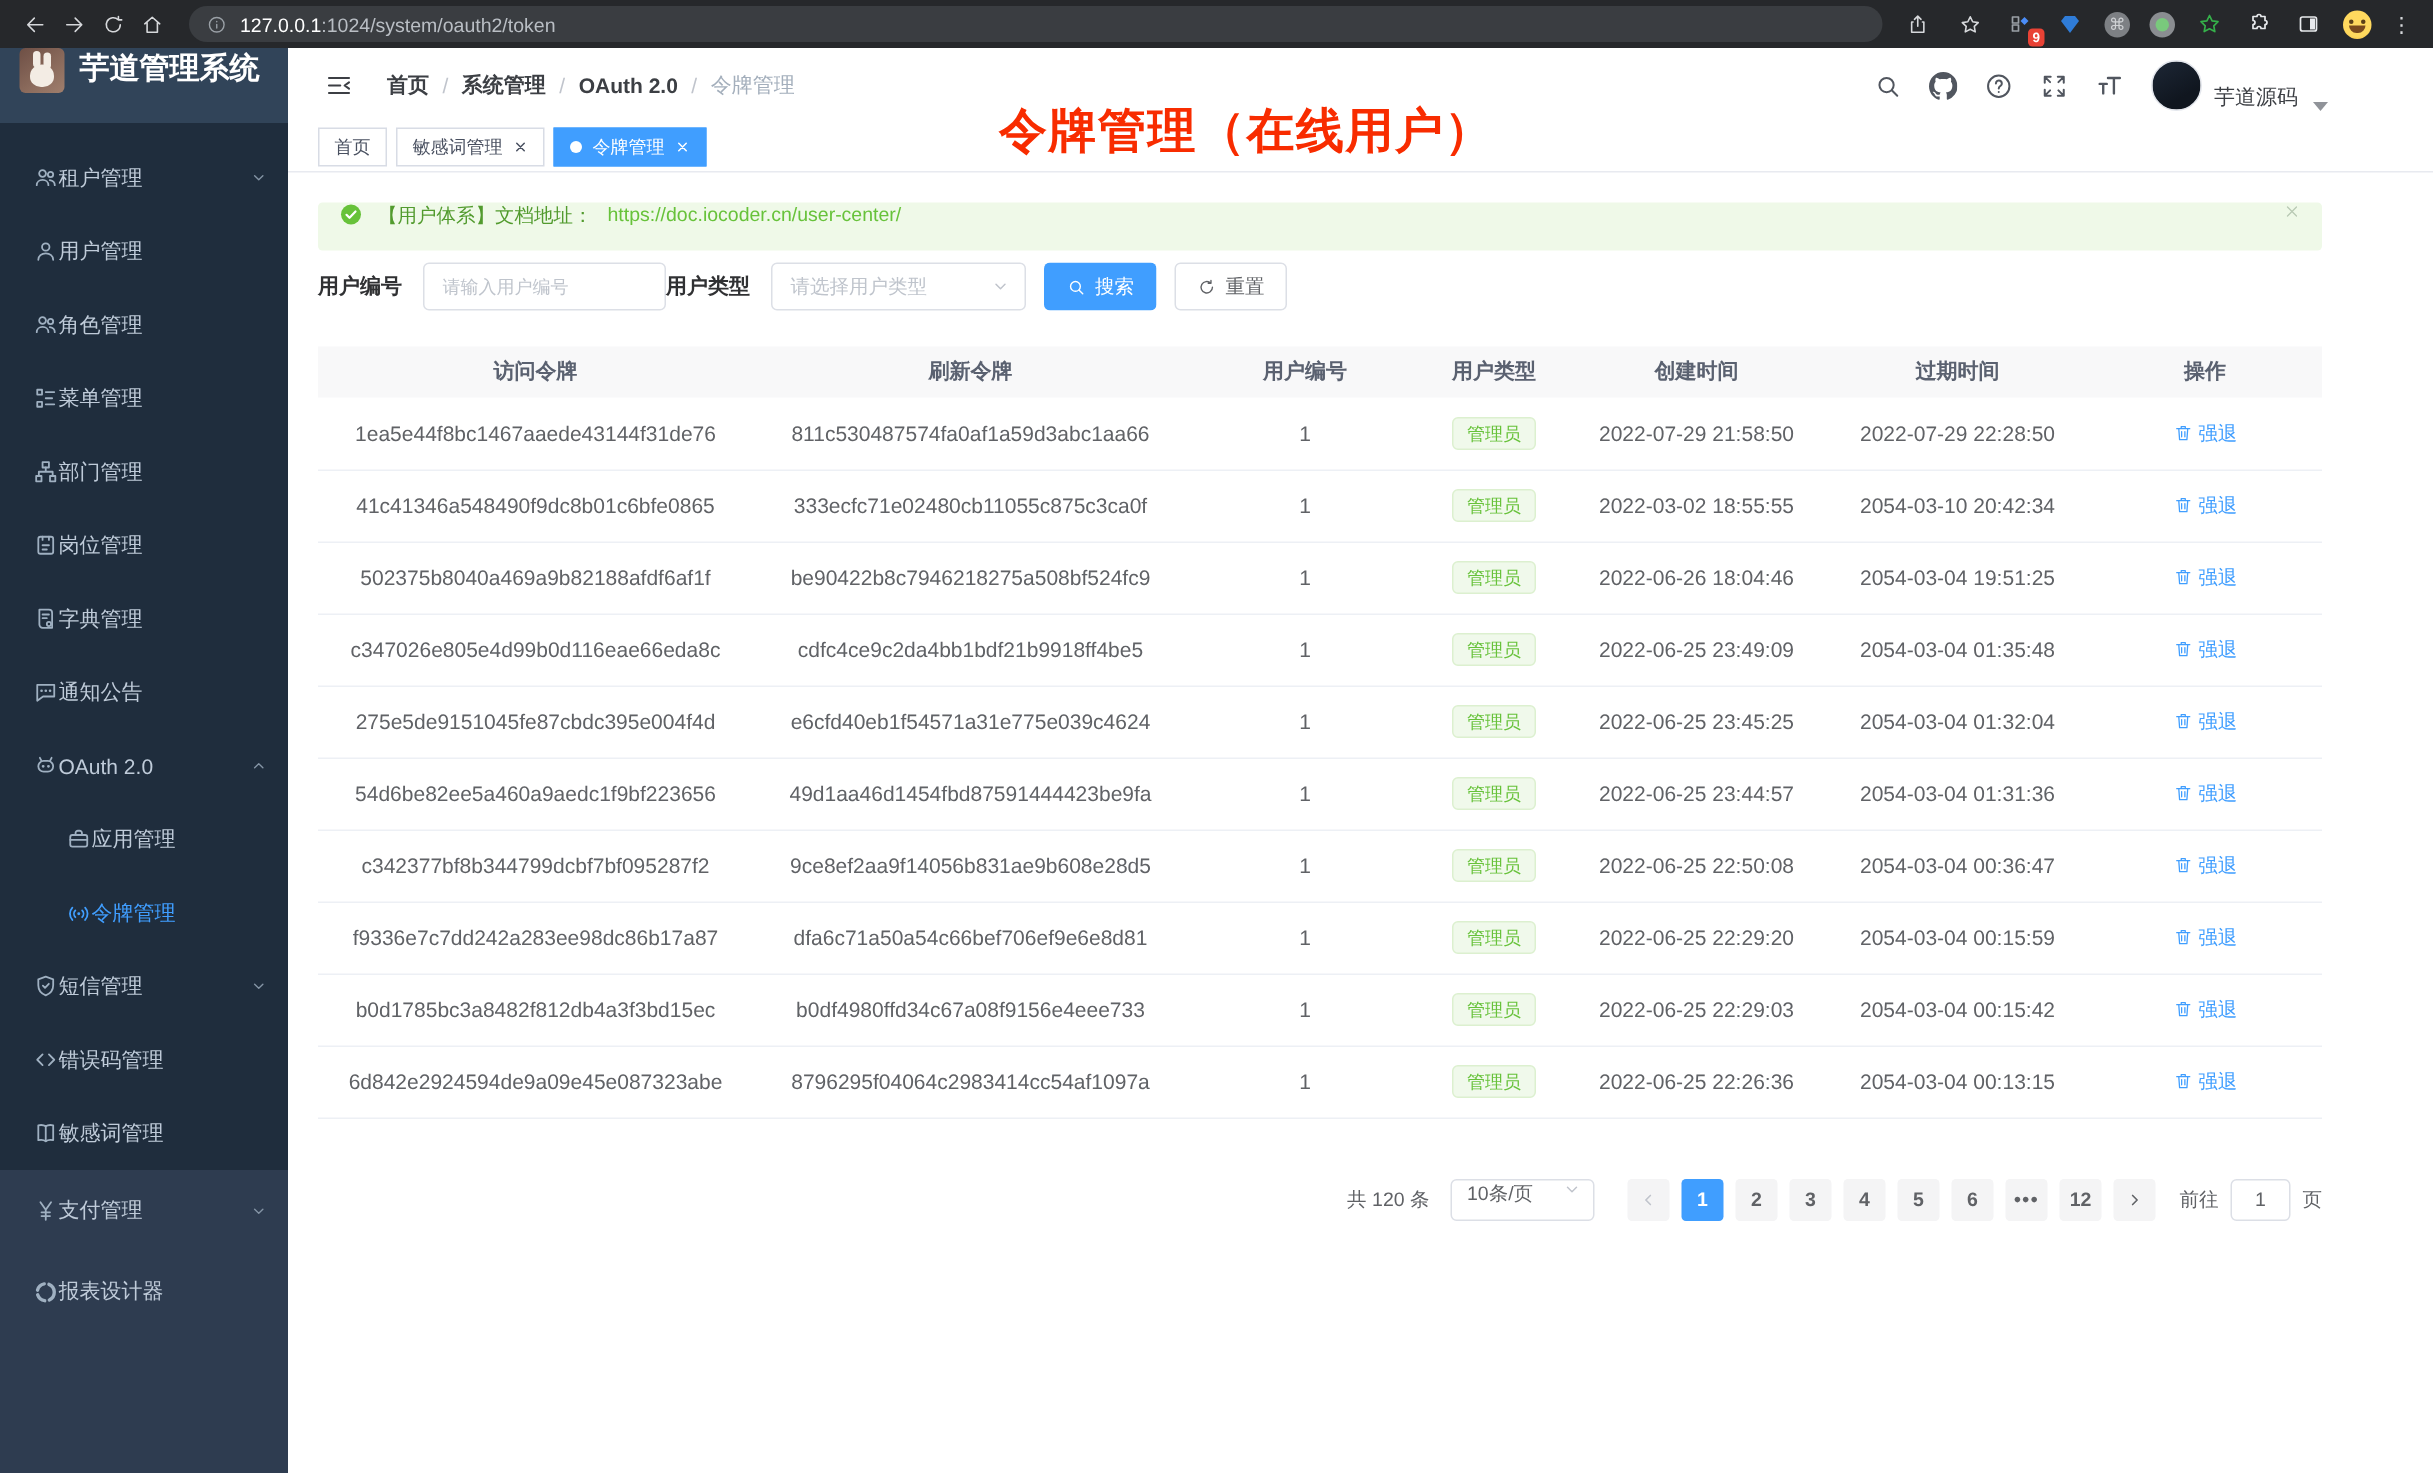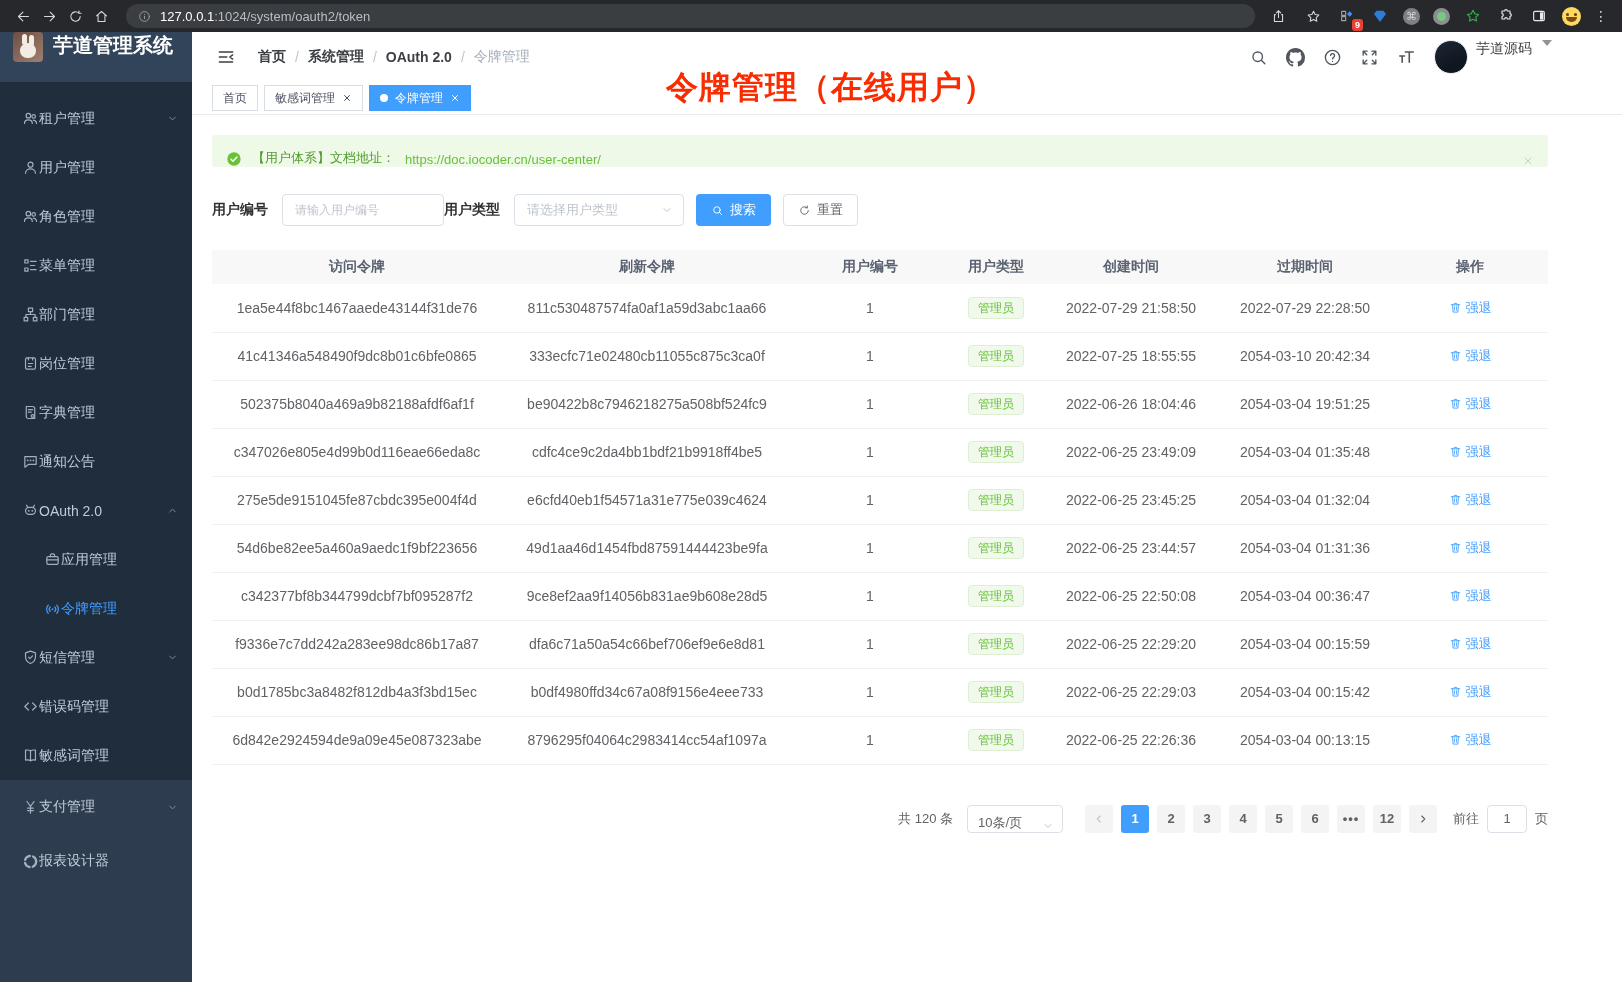--- a/index.html
+++ b/index.html
@@ -65,21 +65,21 @@
   
   .tabbar{height:33px;flex:0 0 33px;display:flex;align-items:center;padding:0 20px;gap:6px;background:#fff;border-bottom:1px solid #e8eaf0;}
   .tab{height:26px;display:flex;align-items:center;padding:0 10px;border:1px solid #d8dce5;font-size:12px;color:#495060;gap:7px;background:#fff;cursor:pointer;}
   .tab .tdot{width:8px;height:8px;border-radius:50%;background:#fff;}
   .tab .tx{width:10px;height:10px;stroke-width:2.4;}
   .tab.on{background:#409eff;border-color:#409eff;color:#fff;}
 
   
   .content{flex:1;padding:20px;overflow:hidden;}
   .page{width:1336px;}
-  .alert{height:32px;background:#eff9e8;border-radius:3px;display:flex;align-items:flex-end;padding:0 14px;gap:10px;font-size:13px;margin-bottom:27px;}
+  .alert{height:32px;background:#eff9e8;border-radius:3px;display:flex;align-items:flex-start;padding:0 14px;gap:10px;font-size:13px;margin-bottom:8px;}
   .alert .chk{width:16px;height:16px;flex:0 0 16px;}
   .alert-label{color:#529b2e;}
   .alert-link{color:#67c23a;cursor:pointer;}
   .alert-x{margin-left:auto;color:#b8c9b3;width:12px;height:12px;stroke-width:2;cursor:pointer;}
 
   .filters{display:flex;align-items:center;margin-bottom:24px;}
   .f-label{font-weight:700;font-size:14px;color:#303133;margin-right:14px;white-space:nowrap;}
   .f-input{width:162px;height:32px;border:1px solid #dcdfe6;border-radius:4px;padding:0 12px;font-size:12px;color:#606266;outline:none;margin-right:0;}
   .f-input::placeholder{color:#bfc4cc;}
   .f-select{width:170px;height:32px;border:1px solid #dcdfe6;border-radius:4px;padding:0 10px 0 12px;font-size:13px;color:#bfc4cc;display:flex;align-items:center;justify-content:space-between;margin-right:12px;cursor:pointer;}
@@ -98,21 +98,21 @@
   .tbl th:nth-child(5),.tbl td:nth-child(5){width:174px;}
   .tbl th:nth-child(6),.tbl td:nth-child(6){width:174px;}
   .tbl th:nth-child(7),.tbl td:nth-child(7){width:156px;}
   .tbl td{height:48px;text-align:center;border-bottom:1px solid #edf0f5;white-space:nowrap;overflow:hidden;}
   .badge{display:inline-block;padding:1px 9px;font-size:12px;line-height:18px;color:#67c23a;background:#f0f9eb;border:1px solid #dcf0cf;border-radius:4px;}
   .act{color:#409eff;font-size:13px;display:inline-flex;align-items:center;gap:4px;cursor:pointer;text-decoration:none;}
   .act .ti{width:13px;height:13px;stroke-width:1.6;}
 
   .pager{margin-top:40px;width:1336px;display:flex;justify-content:flex-end;align-items:center;font-size:13px;color:#606266;}
   .pg-total{margin-right:14px;}
-  .pg-size{width:96px;height:28px;border:1px solid #dcdfe6;border-radius:4px;display:flex;align-items:flex-end;justify-content:space-between;padding:0 8px 0 10px;color:#606266;margin-right:18px;cursor:pointer;}
+  .pg-size{width:96px;height:28px;border:1px solid #dcdfe6;border-radius:4px;display:flex;align-items:flex-start;justify-content:space-between;padding:0 8px 0 10px;color:#606266;margin-right:18px;cursor:pointer;}
   .pg-size .sc{width:12px;height:12px;color:#c0c4cc;stroke-width:2;}
   .pages{display:flex;align-items:center;}
   .pg-btn{min-width:28px;height:28px;padding:0 4px;background:#f4f4f5;border-radius:3px;display:flex;align-items:center;justify-content:center;margin:0 4px;font-weight:600;color:#606266;cursor:pointer;}
   .pg-btn.on{background:#409eff;color:#fff;}
   .pg-btn.more{letter-spacing:1px;color:#606266;}
   .pg-prev{color:#c0c4cc;}
   .pg-btn .pi{width:12px;height:12px;stroke-width:2.2;}
   .pg-goto{display:flex;align-items:center;margin-left:12px;gap:8px;}
   .pg-input{width:40px;height:28px;border:1px solid #dcdfe6;border-radius:4px;text-align:center;font-size:13px;color:#606266;outline:none;}
 
@@ -492,21 +492,21 @@
             </svg>
           <svg class="ic t-ic">
               <use href="#s-question"></use>
             </svg>
           <svg class="ic t-ic">
               <use href="#s-expand"></use>
             </svg>
           <svg class="ic t-ic">
               <use href="#s-font"></use>
             </svg>
-          <div style="display:flex;align-items:flex-start;gap:8px">
+          <div style="display:flex;align-items:flex-end;gap:8px">
             <div class="avatar"></div>
             <span class="uname">芋道源码</span>
             <span class="caret"></span>
           </div>
         </div>
       </div>
 
       <div class="tabbar" id="tabs">
           <div class="tab">
             <span>首页</span>
@@ -585,21 +585,21 @@
                   <td>2022-07-29 22:28:50</td>
                   <td><a class="act"><svg class="ic ti">
                         <use href="#s-trash"></use>
                       </svg>强退</a></td>
                 </tr>
                 <tr>
                   <td>41c41346a548490f9dc8b01c6bfe0865</td>
                   <td>333ecfc71e02480cb11055c875c3ca0f</td>
                   <td>1</td>
                   <td><span class="badge">管理员</span></td>
-                  <td>2022-07-25 18:55:55</td>
+                  <td>2022-03-02 18:55:55</td>
                   <td>2054-03-10 20:42:34</td>
                   <td><a class="act"><svg class="ic ti">
                         <use href="#s-trash"></use>
                       </svg>强退</a></td>
                 </tr>
                 <tr>
                   <td>502375b8040a469a9b82188afdf6af1f</td>
                   <td>be90422b8c7946218275a508bf524fc9</td>
                   <td>1</td>
                   <td><span class="badge">管理员</span></td>

